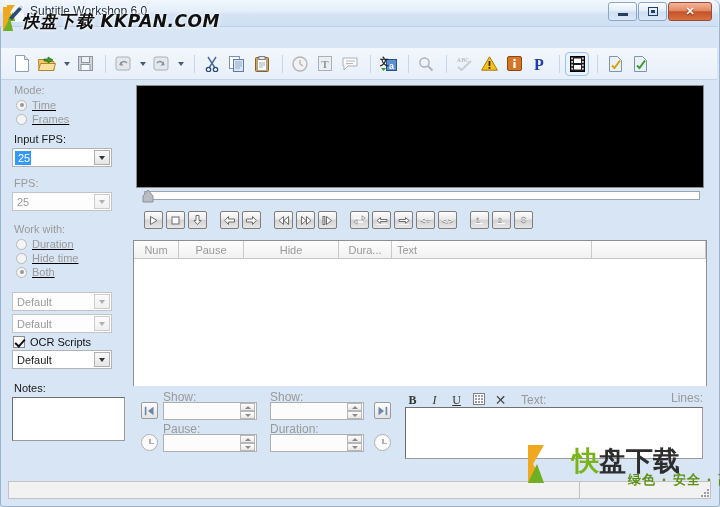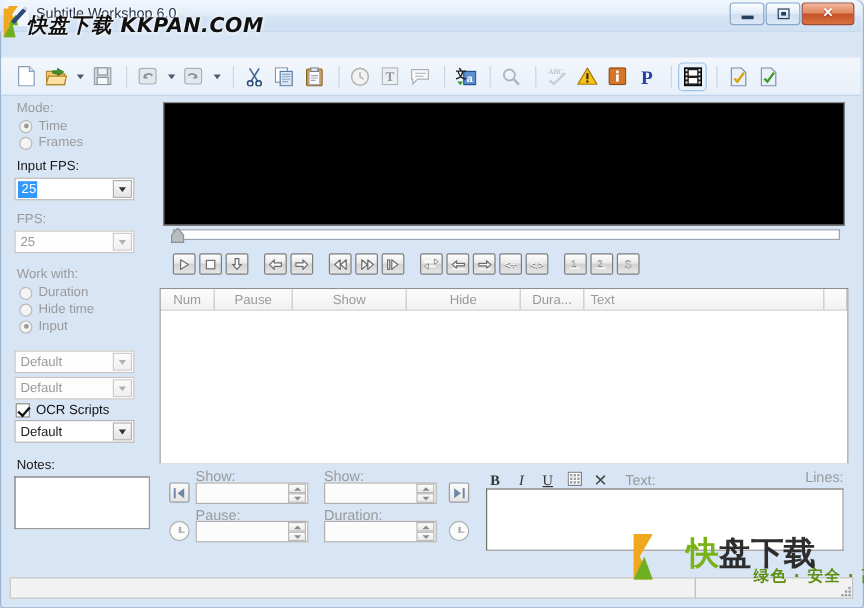--- a/index.html
+++ b/index.html
@@ -79,21 +79,21 @@
   .tb-arrow{width:11px;height:22px;display:flex;align-items:center;justify-content:center;margin-right:2px;}
   .tb-arrow:after{content:"";border-left:3.5px solid transparent;border-right:3.5px solid transparent;border-top:4px solid #4a5a6e;display:block;}
   .tb.framed{outline:1px solid #9dc3ea;background:#e9f3fd;}
 
   
   .leftpanel{
     position:absolute;left:12px;top:84px;width:122px;height:404px;
   }
   .lp-label{color:#9a9a9a;font-size:11px;margin:0 0 3px 2px;}
   .lp-label.on{color:#1a1a1a;}
-  .radio-row{display:flex;align-items:center;margin:0 0 2px 4px;}
+  .radio-row{display:flex;align-items:center;margin:0 0 2px 4px;text-decoration:underline;}
   .radio{
     width:11px;height:11px;border-radius:50%;
     border:1px solid #b9b9b9;background:#f4f4f4;
     box-sizing:border-box;margin-right:5px;position:relative;flex:none;
   }
   .radio.sel:after{
     content:"";position:absolute;left:2.5px;top:2.5px;width:4px;height:4px;
     border-radius:50%;background:#9a9a9a;
   }
   .radio-lab{color:#9a9a9a;font-size:11px;}
@@ -477,21 +477,21 @@
     <div class="radio-row">
       <span class="radio"></span>
       <span class="radio-lab">Duration</span>
     </div>
     <div class="radio-row">
       <span class="radio"></span>
       <span class="radio-lab">Hide time</span>
     </div>
     <div class="radio-row">
       <span class="radio sel"></span>
-      <span class="radio-lab">Input</span>
+      <span class="radio-lab">Both</span>
     </div>
 
     <div class="combo dis" style="width:100px;margin-top:14px;">
       <span class="val">Default</span>
       <span class="btn"></span>
     </div>
     <div class="combo dis" style="width:100px;margin-top:3px;">
       <span class="val">Default</span>
       <span class="btn"></span>
     </div>
@@ -604,21 +604,20 @@
       <svg width="11" height="10" viewBox="0 0 11 10">
           <text x="5.5" y="8" font-size="9" fill="#fbfbfb" stroke="#6d6d6d" stroke-width="0.3" font-family="Liberation Sans, sans-serif" text-anchor="middle">S</text>
         </svg>
     </div>
   </div>
 
   <div class="listwrap">
     <div class="lhead">
       <div class="lh" style="width:45px;">Num</div>
       <div class="lh" style="width:65px;">Pause</div>
-      <div class="lh" style="width:95px;">Show</div>
       <div class="lh" style="width:95px;">Hide</div>
       <div class="lh" style="width:53px;">Dura...</div>
       <div class="lh left" style="width:200px;">Text</div>
       <div class="lh" style="flex:1;"></div>
     </div>
     <div class="lbody"></div>
   </div>
 
   <div class="editpanel">
 

